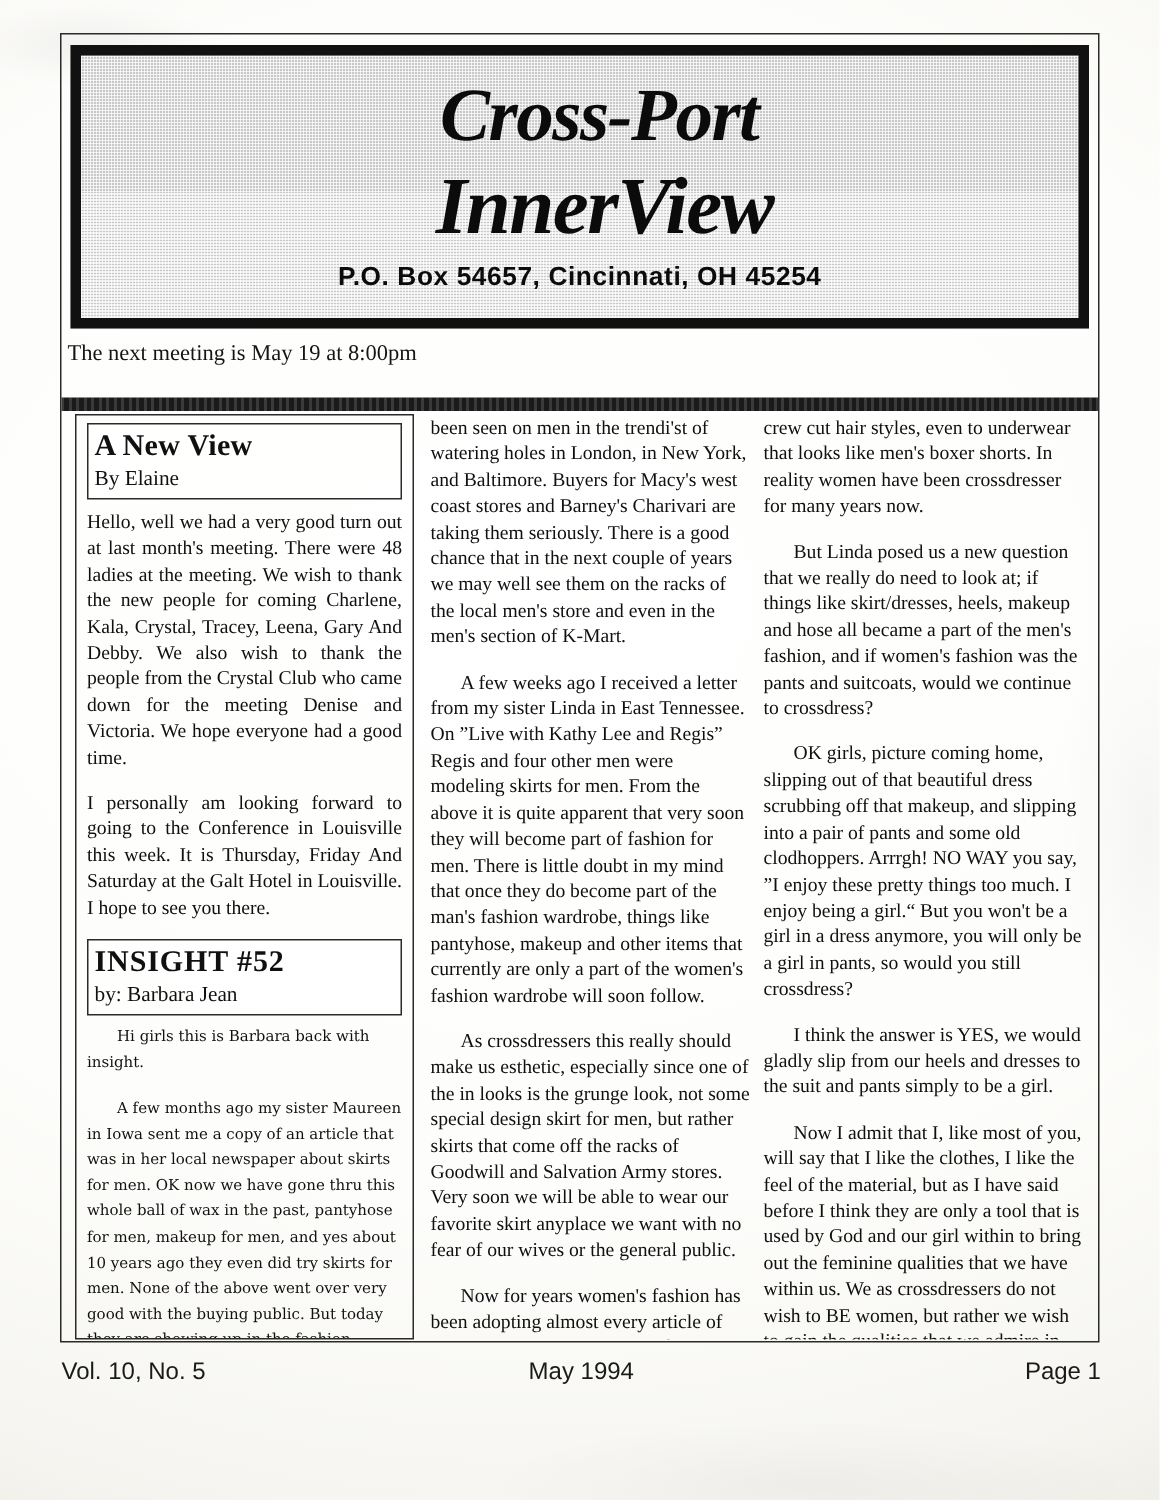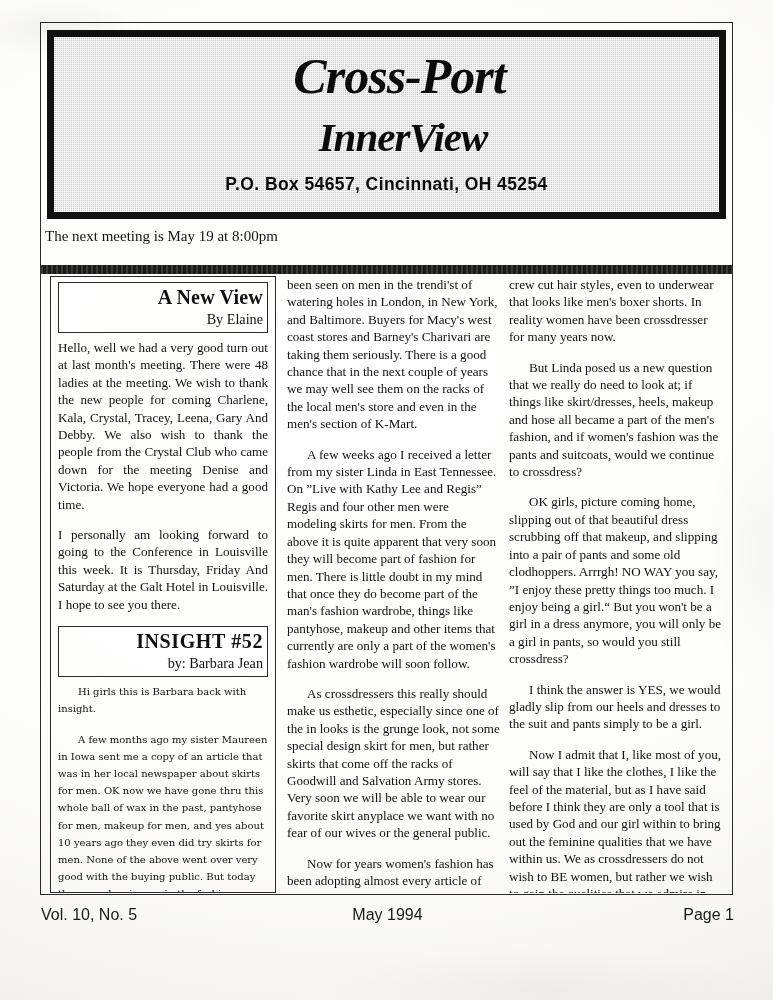--- a/index.html
+++ b/index.html
@@ -69,21 +69,21 @@
     letter-spacing: -1px;
     white-space: nowrap;
   }
   #mast-title-1 {
     font-size: 50px;
     line-height: 50px;
     margin-top: 14px;
     padding-left: 26px;
   }
   #mast-title-2 {
-    font-size: 41px;
+    font-size: 54px;
     line-height: 64px;
     margin-top: 4px;
     margin-left: 33px;
   }
   #mast-address {
     text-align: center;
     font-family: "Liberation Sans", "DejaVu Sans", sans-serif;
     font-weight: bold;
     font-size: 17.5px;
     letter-spacing: .4px;
@@ -154,21 +154,21 @@
     margin: 0 0 13px 0;
     text-indent: 20px;
   }
   .col p.noindent { text-indent: 0; }
   .col p.tight { margin-bottom: 0; }
 
   
   .headbox {
     border: 1.2px solid #2a2a2a;
     box-sizing: border-box;
-    text-align: right;
+    text-align: left;
     padding: 3px 4px 4px 4px;
     margin: 0 0 6px 0;
     background: rgba(255,255,255,.55);
   }
   .headbox.second { margin-top: 4px; }
   .headbox .main {
     font-size: 20px;
     line-height: 23px;
     font-weight: bold;
     letter-spacing: .2px;

